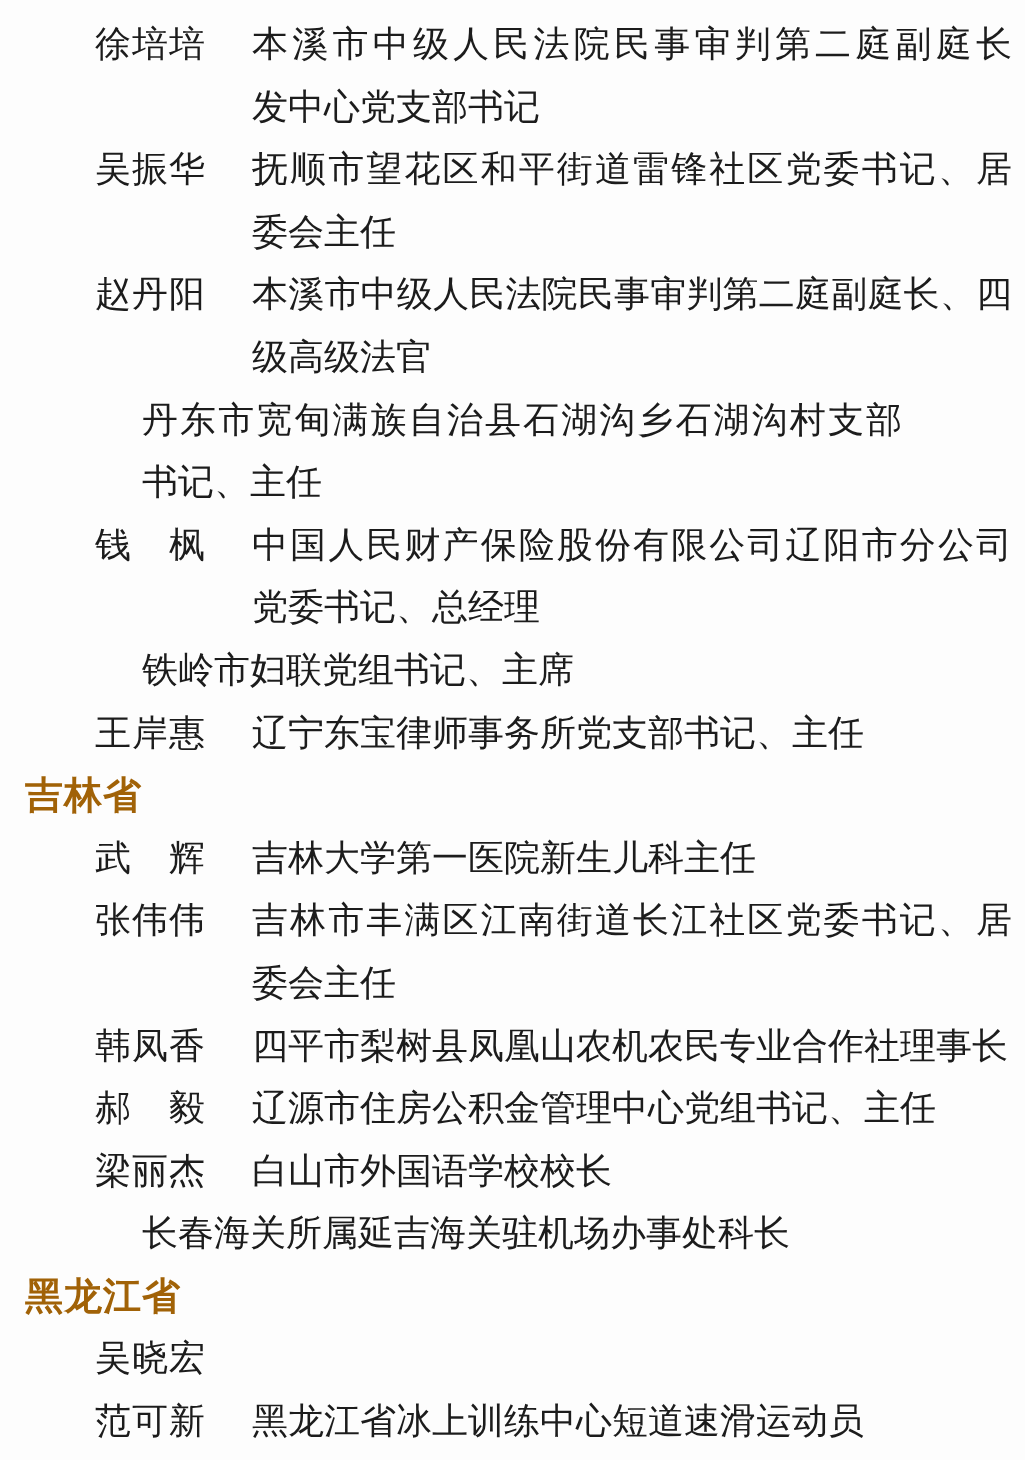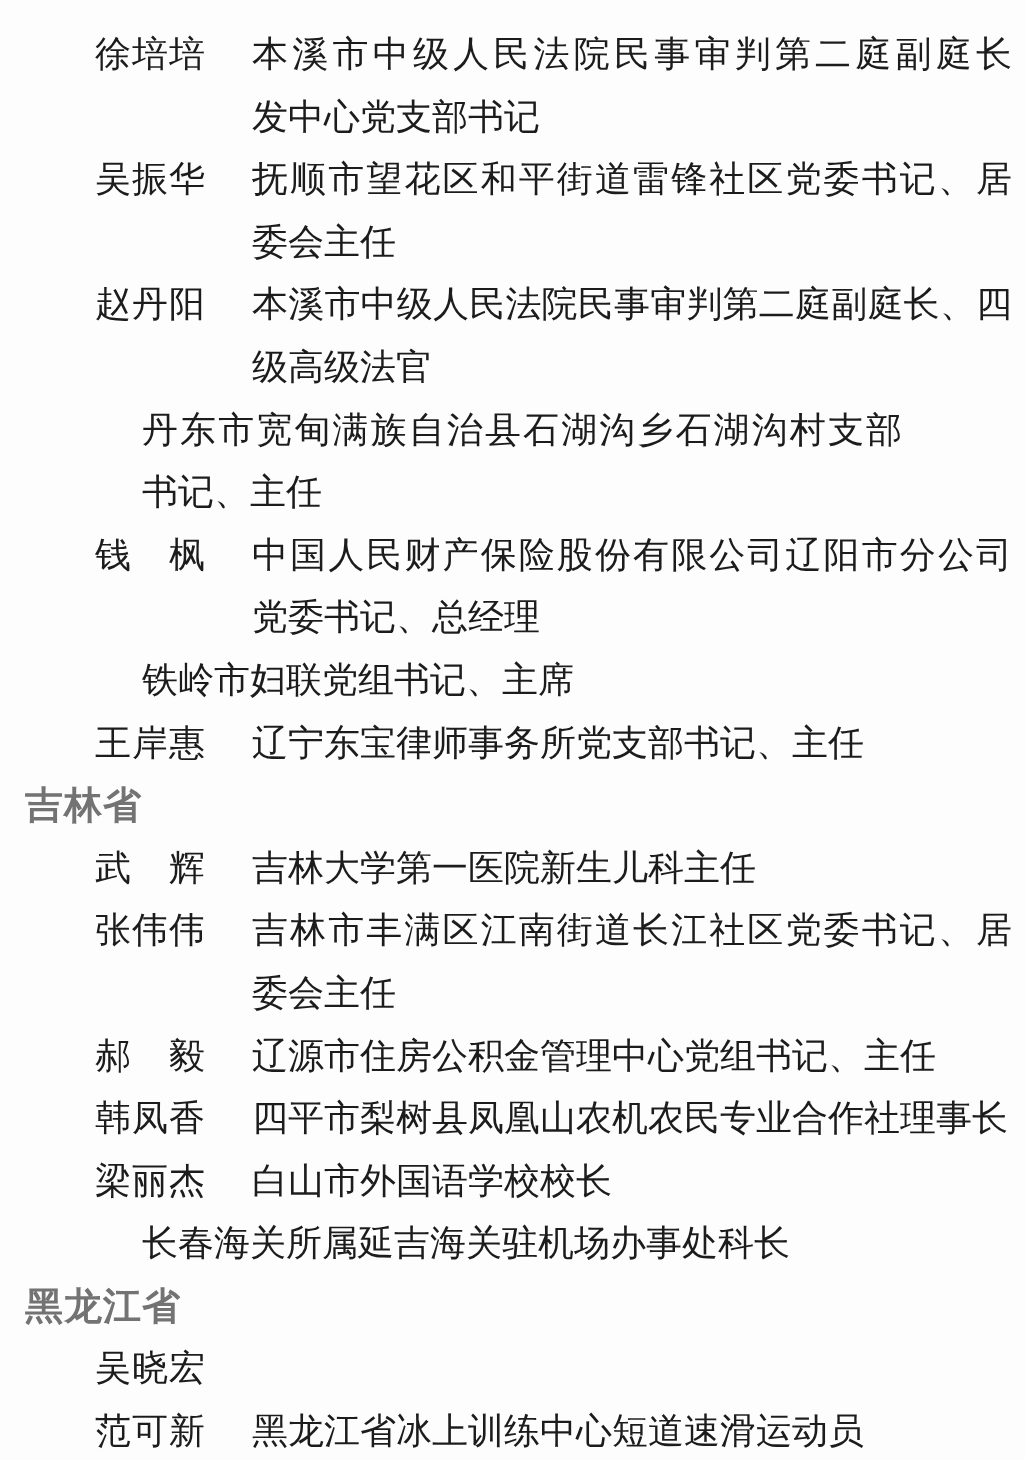--- a/index.html
+++ b/index.html
@@ -5,34 +5,34 @@
   html, body {
     margin: 0;
     padding: 0;
     background: #fdfdfd;
   }
   .page {
     position: relative;
     width: 1025px;
     height: 1460px;
     box-sizing: border-box;
-    padding-top: 23px;
+    padding-top: 13px;
     overflow: hidden;
     background: #fdfdfd;
     color: #1c1c1c;
     font-family: "Liberation Serif", serif;
   }
   .province-header {
     margin: 0;
     padding-left: 25px;
     font-family: "Liberation Sans", sans-serif;
     font-weight: 700;
     font-size: 38px;
     line-height: 62.6px;
-    color: #737373;
+    color: #a16207;
     letter-spacing: 1px;
   }
   .entry {
     display: flex;
     align-items: flex-start;
     padding-left: 95px;
   }
   .name {
     flex: 0 0 110px;
     width: 110px;
@@ -130,30 +130,30 @@
 
   <div class="entry">
     <div class="name">张伟伟</div>
     <div class="desc">
               <div class="line filled">吉林市丰满区江南街道长江社区党委书记、居</div>
               <div class="line">委会主任</div>
             </div>
   </div>
 
   <div class="entry">
-    <div class="name">郝毅</div>
+    <div class="name">韩凤香</div>
     <div class="desc">
-              <div class="line">辽源市住房公积金管理中心党组书记、主任</div>
+              <div class="line">四平市梨树县凤凰山农机农民专业合作社理事长</div>
             </div>
   </div>
 
   <div class="entry">
-    <div class="name">韩凤香</div>
+    <div class="name">郝毅</div>
     <div class="desc">
-              <div class="line">四平市梨树县凤凰山农机农民专业合作社理事长</div>
+              <div class="line">辽源市住房公积金管理中心党组书记、主任</div>
             </div>
   </div>
 
   <div class="entry">
     <div class="name">梁丽杰</div>
     <div class="desc">
               <div class="line">白山市外国语学校校长</div>
             </div>
   </div>
 

